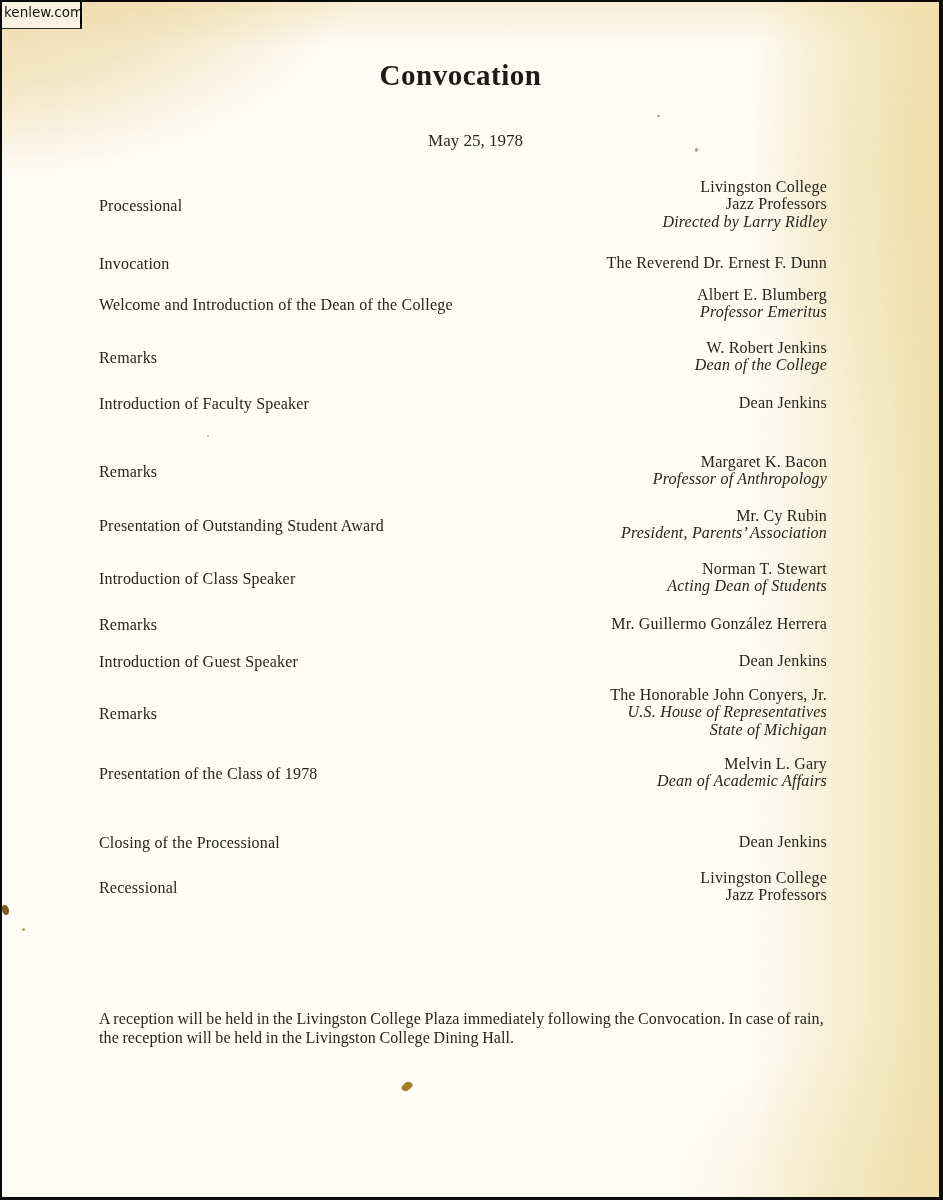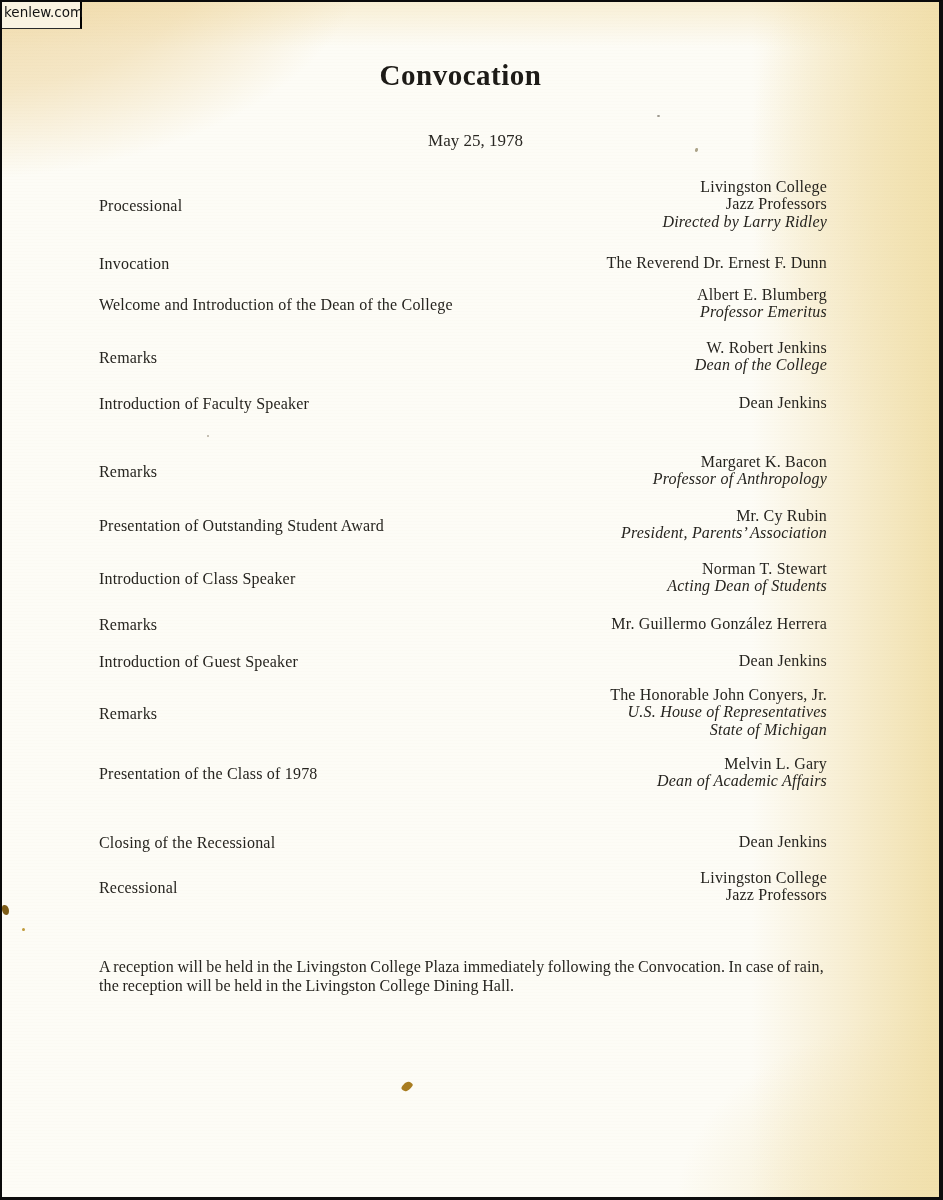--- a/index.html
+++ b/index.html
@@ -54,21 +54,21 @@
     color:#2a2823;
   }
   .row {
     position:absolute; left:97px; right:112px;
     display:flex; justify-content:space-between; align-items:center;
   }
   .label { font-size:16px; white-space:nowrap; margin-top:3px; letter-spacing:0.2px; }
   .right { text-align:right; font-size:16px; line-height:17.4px; white-space:nowrap; letter-spacing:0.2px; }
   .it { font-style:italic; }
   .footer {
-    position:absolute; left:97px; right:95px; top:955px;
+    position:absolute; left:97px; right:95px; top:1007px;
     font-size:16px; line-height:19px;
     letter-spacing:0.1px; word-spacing:-0.5px;
   }
   .footer div { white-space:nowrap; }
   .speck { position:absolute; }
   .sp1 { left:401px; top:1079px; width:8px; height:11px; background:#a87c20; border-radius:60% 20% 60% 30%; transform:rotate(38deg); }
   .sp2 { left:0px;  top:903px;  width:7px; height:10px; background:#7d5c17; border-radius:30% 60% 40% 60%; }
   .sp3 { left:20px; top:926px;  width:3px; height:3px;  background:#c09a3a; border-radius:50%; }
   .sp4 { left:655px; top:113px; width:3px; height:2px;  background:#9a958a; border-radius:50%; }
   .sp5 { left:693px; top:146px; width:3px; height:4px;  background:#aba287; border-radius:50%; transform:rotate(20deg); }
@@ -174,21 +174,21 @@
 
   <div class="row" style="top:753px">
     <div class="label">Presentation of the Class of 1978</div>
     <div class="right">
       <div>Melvin L. Gary</div>
       <div class="it">Dean of Academic Affairs</div>
     </div>
   </div>
 
   <div class="row" style="top:829px">
-    <div class="label">Closing of the Recessional</div>
+    <div class="label">Closing of the Processional</div>
     <div class="right">
       <div>Dean Jenkins</div>
     </div>
   </div>
 
   <div class="row" style="top:867px">
     <div class="label">Recessional</div>
     <div class="right">
       <div>Livingston College</div>
       <div>Jazz Professors</div>

